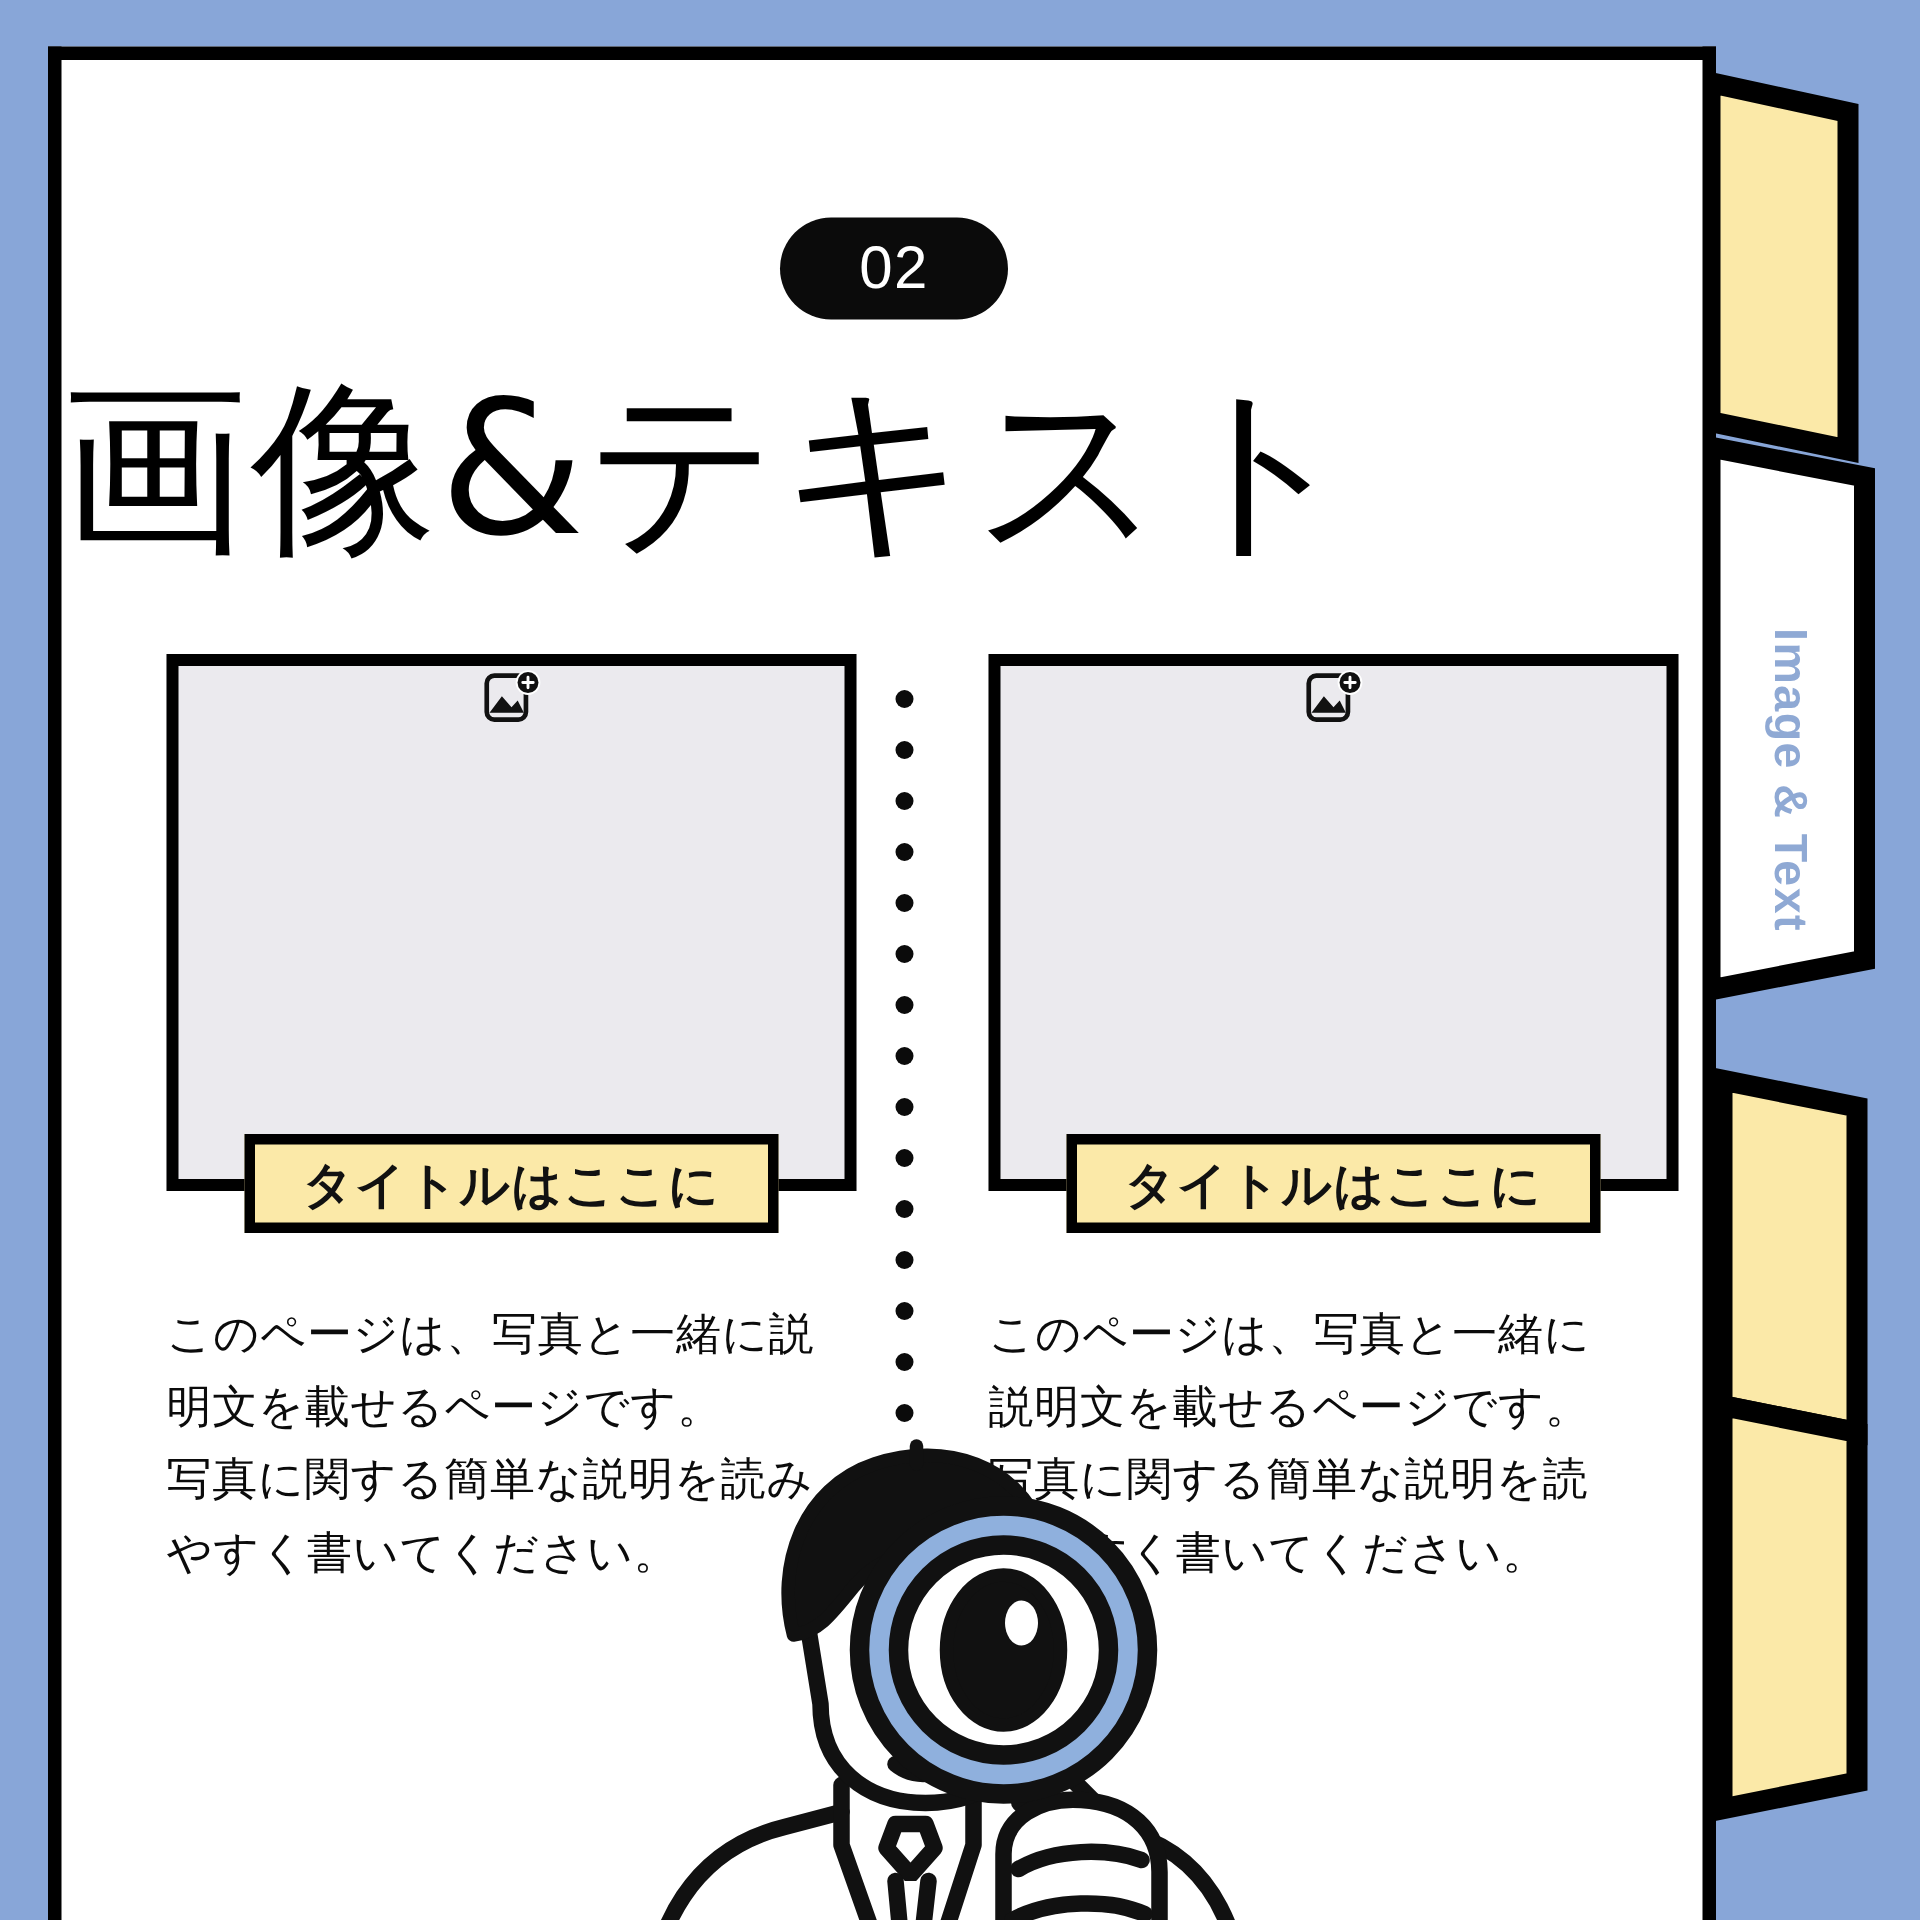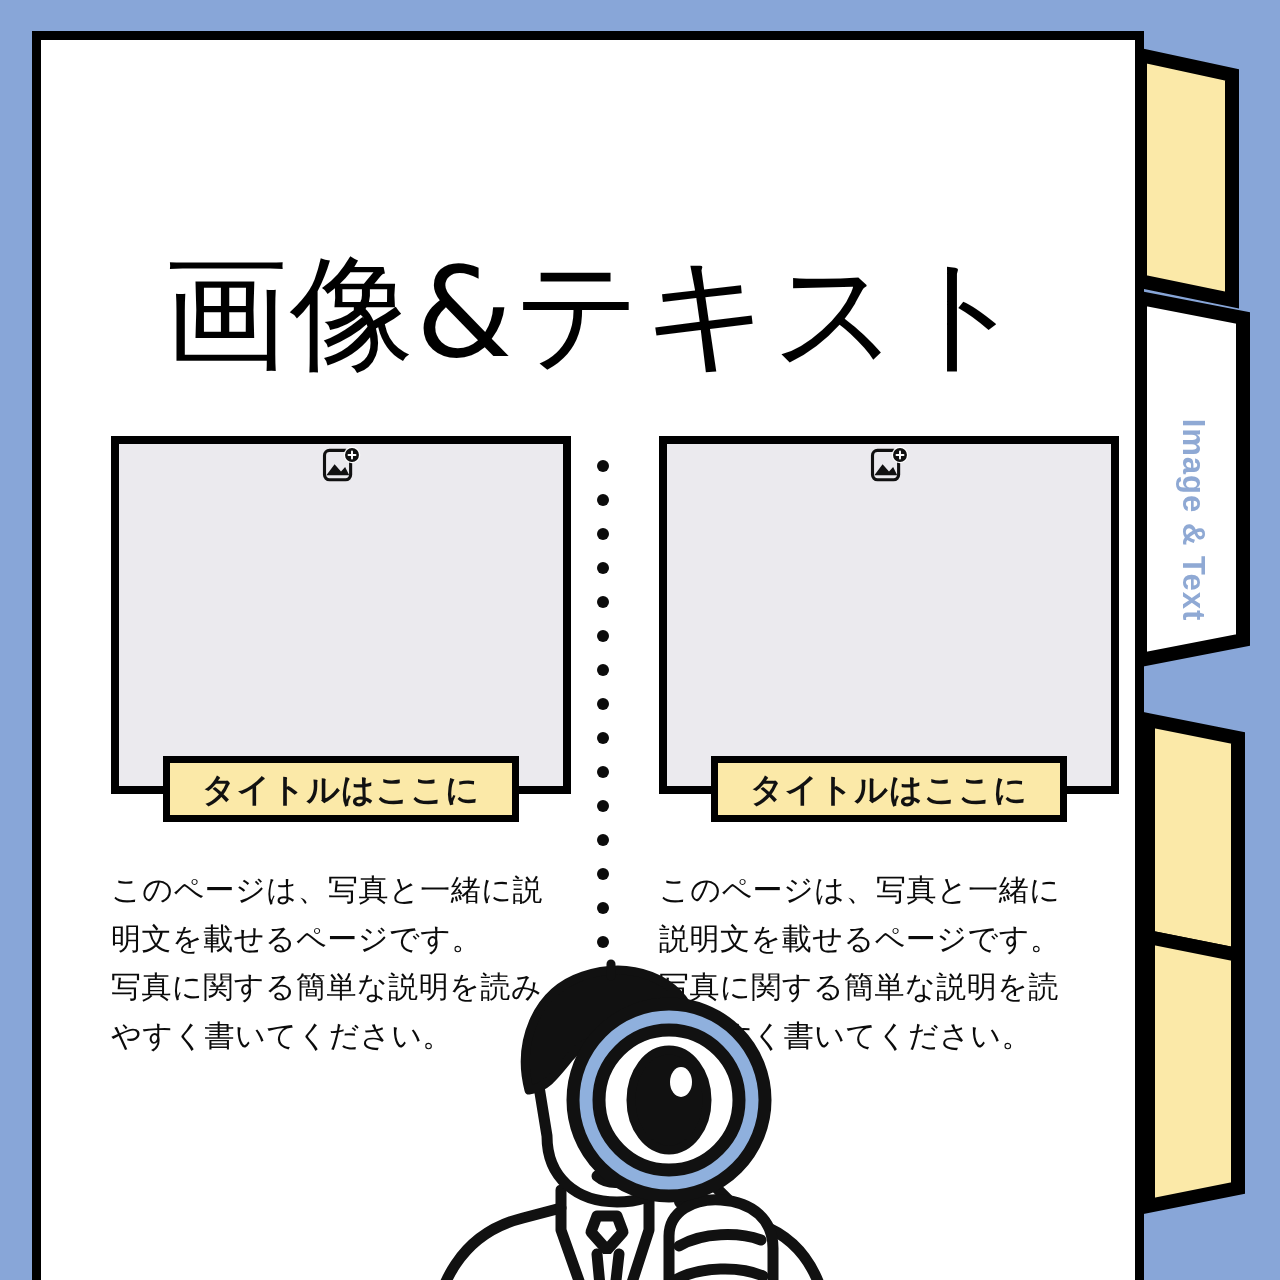--- a/index.html
+++ b/index.html
@@ -66,21 +66,20 @@
     line-height: 1;
     font-family: "Liberation Sans", sans-serif;
   }
 
   
   .page-title {
     position: absolute;
     left: 0;
     top: 205px;
     width: 1112px;
-    text-align: center;
     font-size: 124px;
     line-height: 1.1;
     color: #000000;
     font-family: "DejaVu Sans", sans-serif;
     font-weight: 400;
     letter-spacing: 2px;
     z-index: 5;
     white-space: nowrap;
   }
 
@@ -196,20 +195,23 @@
   </svg>
 
   <div style="position:absolute; left:1148px; top:380px; width:90px; height:280px; z-index:3;
               display:flex; align-items:center; justify-content:center;">
     <span style="transform: rotate(90deg); white-space:nowrap; font-size:31px; font-weight:bold;
                  color:#8fa9d4; letter-spacing:1px; font-family:'Liberation Sans', sans-serif;">Image &amp; Text</span>
   </div>
 
   <div class="page">
 
+    <div class="num-pill">
+      <span>02</span>
+    </div>
 
     <div class="page-title">画像&amp;テキスト</div>
 
     <div class="divider">
       <div class="dot"></div>
       <div class="dot"></div>
       <div class="dot"></div>
       <div class="dot"></div>
       <div class="dot"></div>
       <div class="dot"></div>

